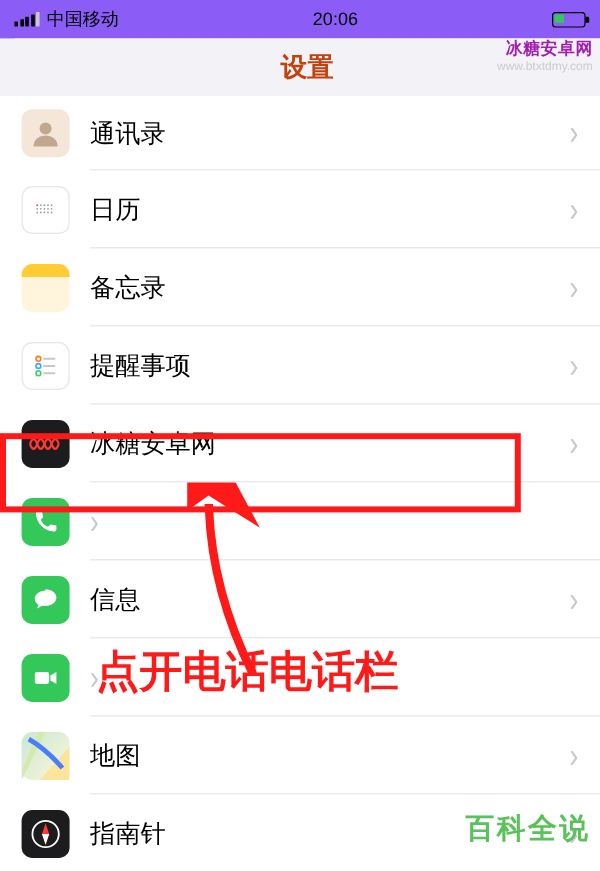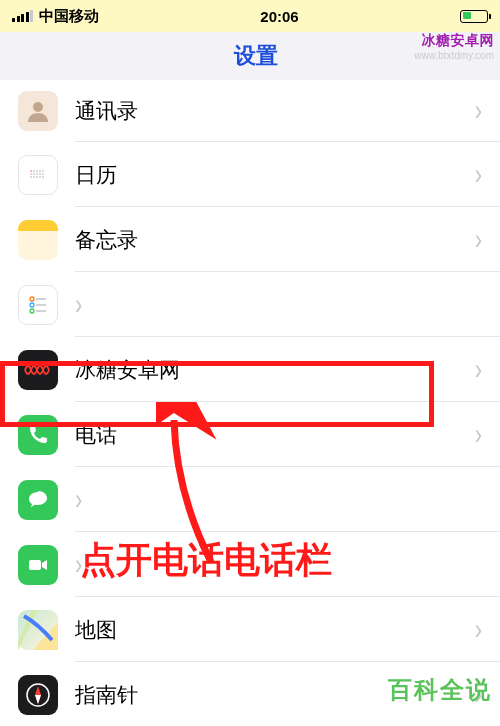--- a/index.html
+++ b/index.html
@@ -10,44 +10,44 @@
       font-family: -apple-system, "PingFang SC", sans-serif;
       overflow: hidden;
       position: relative;
     }
     .status-bar {
       height: 28px;
       display: flex;
       justify-content: space-between;
       align-items: center;
       padding: 16px 12px;
-      background: #fef9c3;
+      background: #8b5cf6;
       font-size: 15px;
-      font-weight: 700;
+      font-weight: 400;
       color: #000;
     }
     .status-left { display: flex; align-items: center; gap: 6px; }
     .status-right { display: flex; align-items: center; gap: 4px; }
     .signal-bars { display: flex; align-items: flex-end; gap: 1.5px; height: 12px; }
     .signal-bars span { width: 3px; background: #000; border-radius: 0.5px; }
     .signal-bars span:nth-child(1){height:4px;} .signal-bars span:nth-child(2){height:6px;}
     .signal-bars span:nth-child(3){height:8px;} .signal-bars span:nth-child(4){height:10px;}
     .signal-bars span:nth-child(5){height:12px;background:#c7c7cc;}
     .battery { width: 28px; height: 13px; border: 1.5px solid #000; border-radius: 3px; position: relative; }
     .battery::after { content:""; position:absolute; right:-4px; top:3px; width:2.5px; height:5px; background:#000; border-radius:0 1px 1px 0; }
     .battery-fill { position:absolute; left:1.5px; top:1.5px; width:8px; height:7px; background:#34c759; border-radius:1px; }
     .header {
       height: 48px;
       display: flex;
       justify-content: center;
       align-items: center;
       background: #f2f2f7;
       font-size: 22px;
       font-weight: 600;
-      color: #1d4ed8;
+      color: #c2410c;
       margin-left: 12px;
     }
     .list { background:#fff; }
     .row {
       display:flex;
       align-items:center;
       height:65px;
       padding: 0 18px 0 18px;
       position: relative;
     }
@@ -198,50 +198,51 @@
     <div class="icon ic-reminders">
       <svg width="28" height="28" viewBox="0 0 28 28">
         <circle cx="8" cy="8" r="2" fill="none" stroke="#ff7b1c" stroke-width="1.3"></circle>
           <line x1="12" y1="8" x2="22" y2="8" stroke="#c7c7cc" stroke-width="1.6"></line>
         <circle cx="8" cy="14" r="2" fill="none" stroke="#33aaff" stroke-width="1.3"></circle>
           <line x1="12" y1="14" x2="22" y2="14" stroke="#c7c7cc" stroke-width="1.6"></line>
         <circle cx="8" cy="20" r="2" fill="none" stroke="#3dd158" stroke-width="1.3"></circle>
           <line x1="12" y1="20" x2="22" y2="20" stroke="#c7c7cc" stroke-width="1.6"></line>
       </svg>
     </div>
+    <span class="label">提醒事项</span>
     <span class="chevron">›</span>
   </div>
 
   <div class="row">
     <div class="icon ic-voicememos">
       <svg width="30" height="20" viewBox="0 0 30 20">
         <path d="M2 10 Q5 2 8 10 T14 10 T20 10 T26 10" fill="none" stroke="#ff3b30" stroke-width="1.8"></path>
         <path d="M2 10 Q5 18 8 10 T14 10 T20 10 T26 10" fill="none" stroke="#ff3b30" stroke-width="1.8"></path>
       </svg>
     </div>
     <span class="label">冰糖安卓网</span>
     <span class="chevron">›</span>
   </div>
 
   <div class="row">
     <div class="icon ic-phone">
       <svg width="24" height="24" viewBox="0 0 24 24" fill="#fff">
           <path d="M6 3c-1 0-2 1-2 2 0 8 7 15 15 15 1 0 2-1 2-2v-3l-5-1-2 2c-3-1-5-3-6-6l2-2-1-5H6z"></path>
         </svg>
     </div>
-    <span class="label">电话</span>
     <span class="chevron">›</span>
   </div>
 
   <div class="row">
     <div class="icon ic-messages">
       <svg width="26" height="26" viewBox="0 0 26 26" fill="#fff">
           <path d="M13 4c5 0 9 3 9 7s-4 7-9 7c-1 0-2 0-3-.3L6 20l1-3c-2-1.3-3-3-3-5 0-4 4-7 9-7z"></path>
         </svg>
     </div>
+    <span class="label">信息</span>
     <span class="chevron">›</span>
   </div>
 
   <div class="row">
     <div class="icon ic-facetime">
       <svg width="26" height="26" viewBox="0 0 26 26" fill="#fff">
           <rect x="4" y="8" width="12" height="10" rx="2"></rect>
           <path d="M17 11l5-3v10l-5-3z"></path>
         </svg>
     </div>

